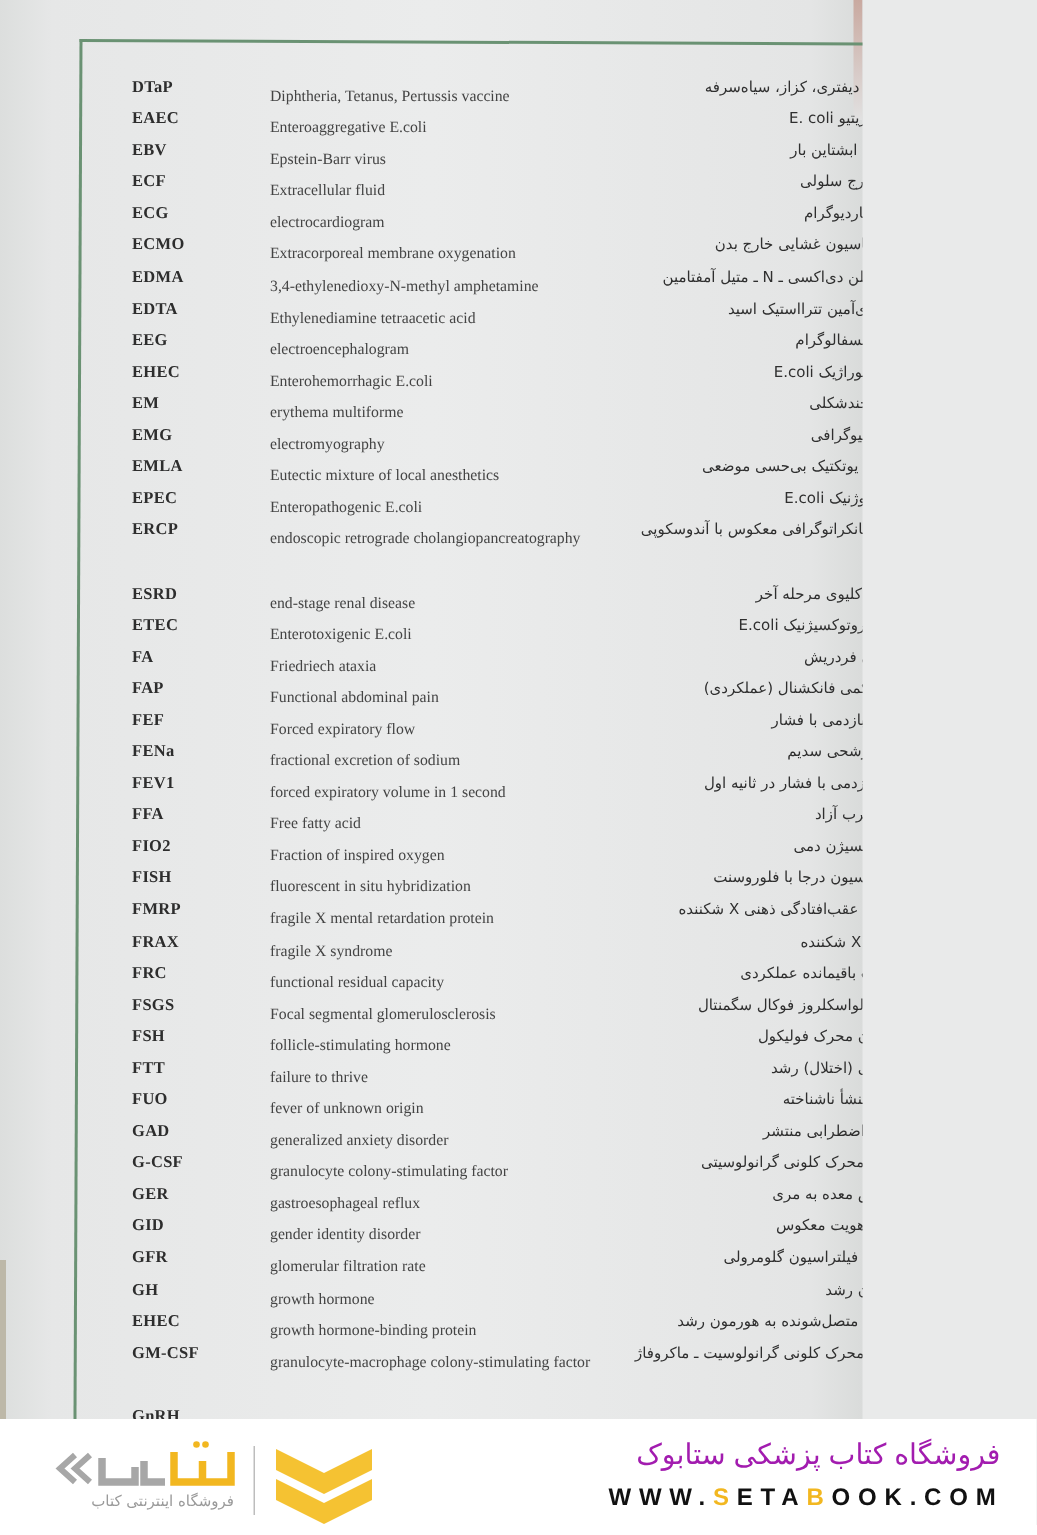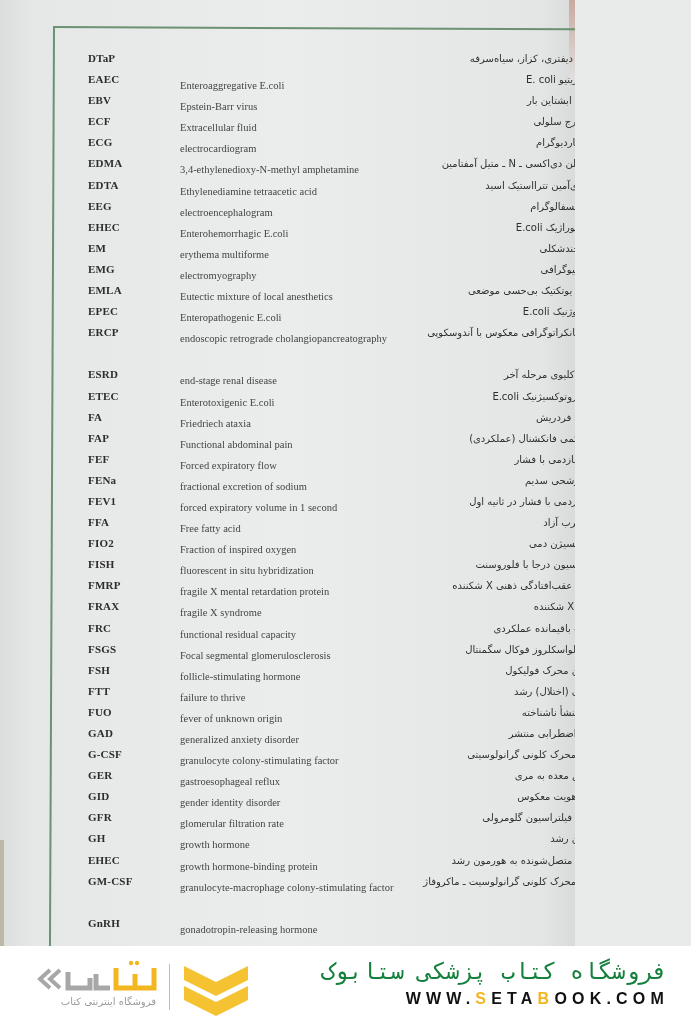--- a/index.html
+++ b/index.html
@@ -56,38 +56,39 @@
   .logo-wrap { position: absolute; left: 36px; top: 10px; width: 240px; height: 60px; }
   .logo-chevs { position: absolute; left: 0; top: 4px; }
   .logo-text {
     position: absolute; left: 0; top: 40px; width: 120px; text-align: right;
     font-family: "DejaVu Sans", sans-serif; font-size: 10px; color: #9a9a9a; direction: rtl;
   }
   .logo-divider { position: absolute; left: 133px; top: 8px; width: 1px; height: 46px; background: #bdbdbd; }
   .logo-mark { position: absolute; left: 148px; top: 4px; }
   .store-name {
     position: absolute; right: 24px; top: 12px; direction: rtl;
-    font-family: Liberation Mono, monospace; font-size: 23px; color: #15803d;
+    font-family: Liberation Sans, sans-serif; font-size: 19px; color: #a21caf;
   }
   .store-url {
     position: absolute; right: 22px; top: 44px;
     font-family: "Liberation Sans", sans-serif; font-size: 16px; letter-spacing: 5.2px; color: #111; font-weight: bold;
   }
   .store-url .hl { color: #f2b720; }
 </style>
 </head>
 <body>
 
 <div class="photo">
   <div class="photo-edge-right"></div>
   <div class="photo-edge-left"></div>
   <div class="frame"></div>
   <div class="rows" id="rows">
       <div class="row">
         <span class="abbr">DTaP</span>
+        <span class="term">Diphtheria, Tetanus, Pertussis vaccine</span>
         <span class="fa">واکسن دیفتری، کزاز، سیاه‌سرفه</span>
       </div>
       <div class="row">
         <span class="abbr">EAEC</span>
         <span class="term">Enteroaggregative E.coli</span>
         <span class="fa">انترواگریتیو E. coli</span>
       </div>
       <div class="row">
         <span class="abbr">EBV</span>
         <span class="term">Epstein-Barr virus</span>
@@ -95,20 +96,25 @@
       </div>
       <div class="row">
         <span class="abbr">ECF</span>
         <span class="term">Extracellular fluid</span>
         <span class="fa">مایع خارج سلولی</span>
       </div>
       <div class="row">
         <span class="abbr">ECG</span>
         <span class="term">electrocardiogram</span>
         <span class="fa">الکتروکاردیوگرام</span>
+      </div>
+      <div class="row">
+        <span class="abbr">ECMO</span>
+        <span class="term">Extracorporeal membrane oxygenation</span>
+        <span class="fa">اکسیژناسیون غشایی خارج بدن</span>
       </div>
       <div class="row">
         <span class="abbr">EDMA</span>
         <span class="term">3,4-ethylenedioxy-N-methyl amphetamine</span>
         <span class="fa">۳،۴ـ اتیلن دی‌اکسی ـ N ـ متیل آمفتامین</span>
       </div>
       <div class="row">
         <span class="abbr">EDTA</span>
         <span class="term">Ethylenediamine tetraacetic acid</span>
         <span class="fa">اتیلن دی‌آمین تترااستیک اسید</span>

